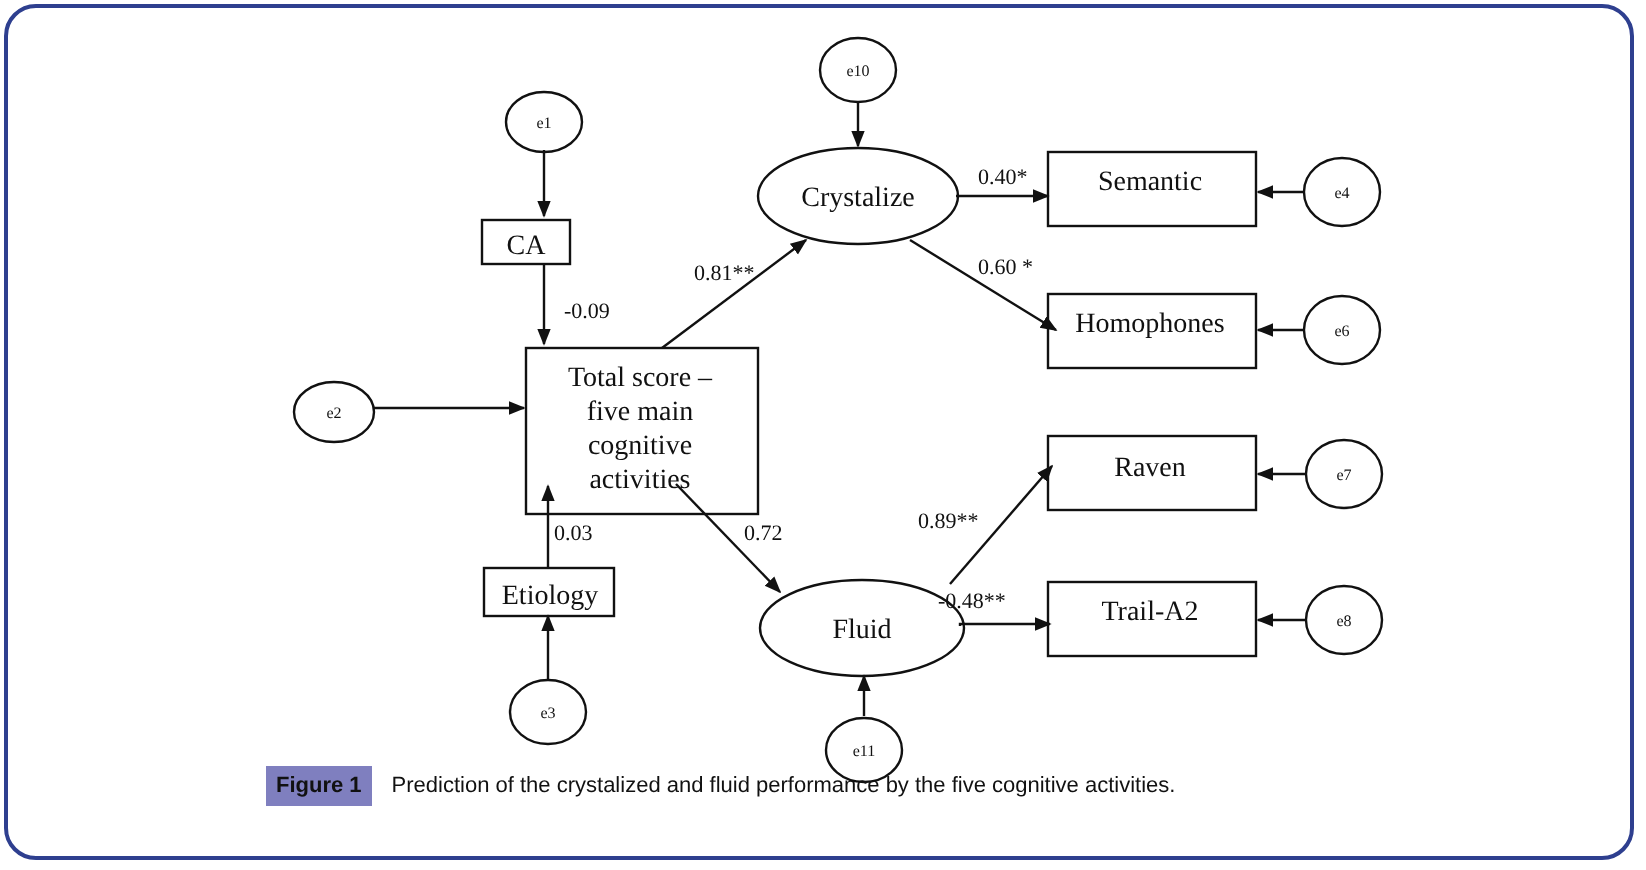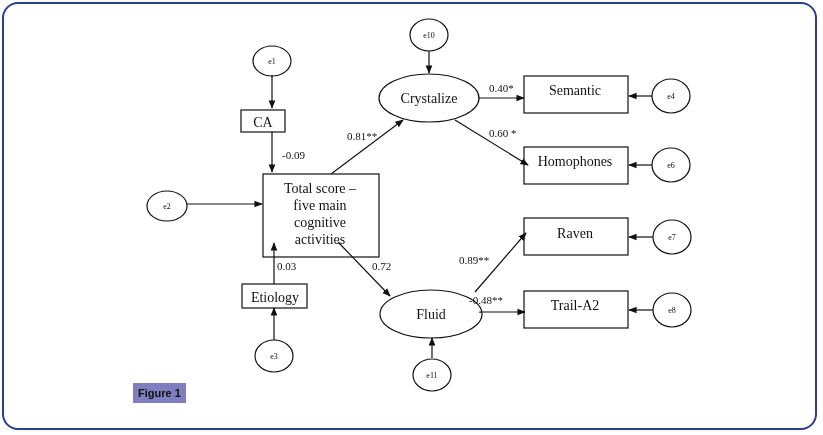--- a/index.html
+++ b/index.html
@@ -105,13 +105,14 @@
     <text x="372" y="270" font-size="11">0.72</text>
     <text x="489" y="92" font-size="11">0.40*</text>
     <text x="489" y="137" font-size="11">0.60 *</text>
     <text x="459" y="264" font-size="11">0.89**</text>
     <text x="469" y="304" font-size="11">-0.48**</text>
   </g>
 </svg>
 
 <div class="caption">
   <span class="caption-label">Figure 1</span>
+  <span>Prediction of the crystalized and fluid performance by the five cognitive activities.</span>
 </div>
 
 </body></html>

